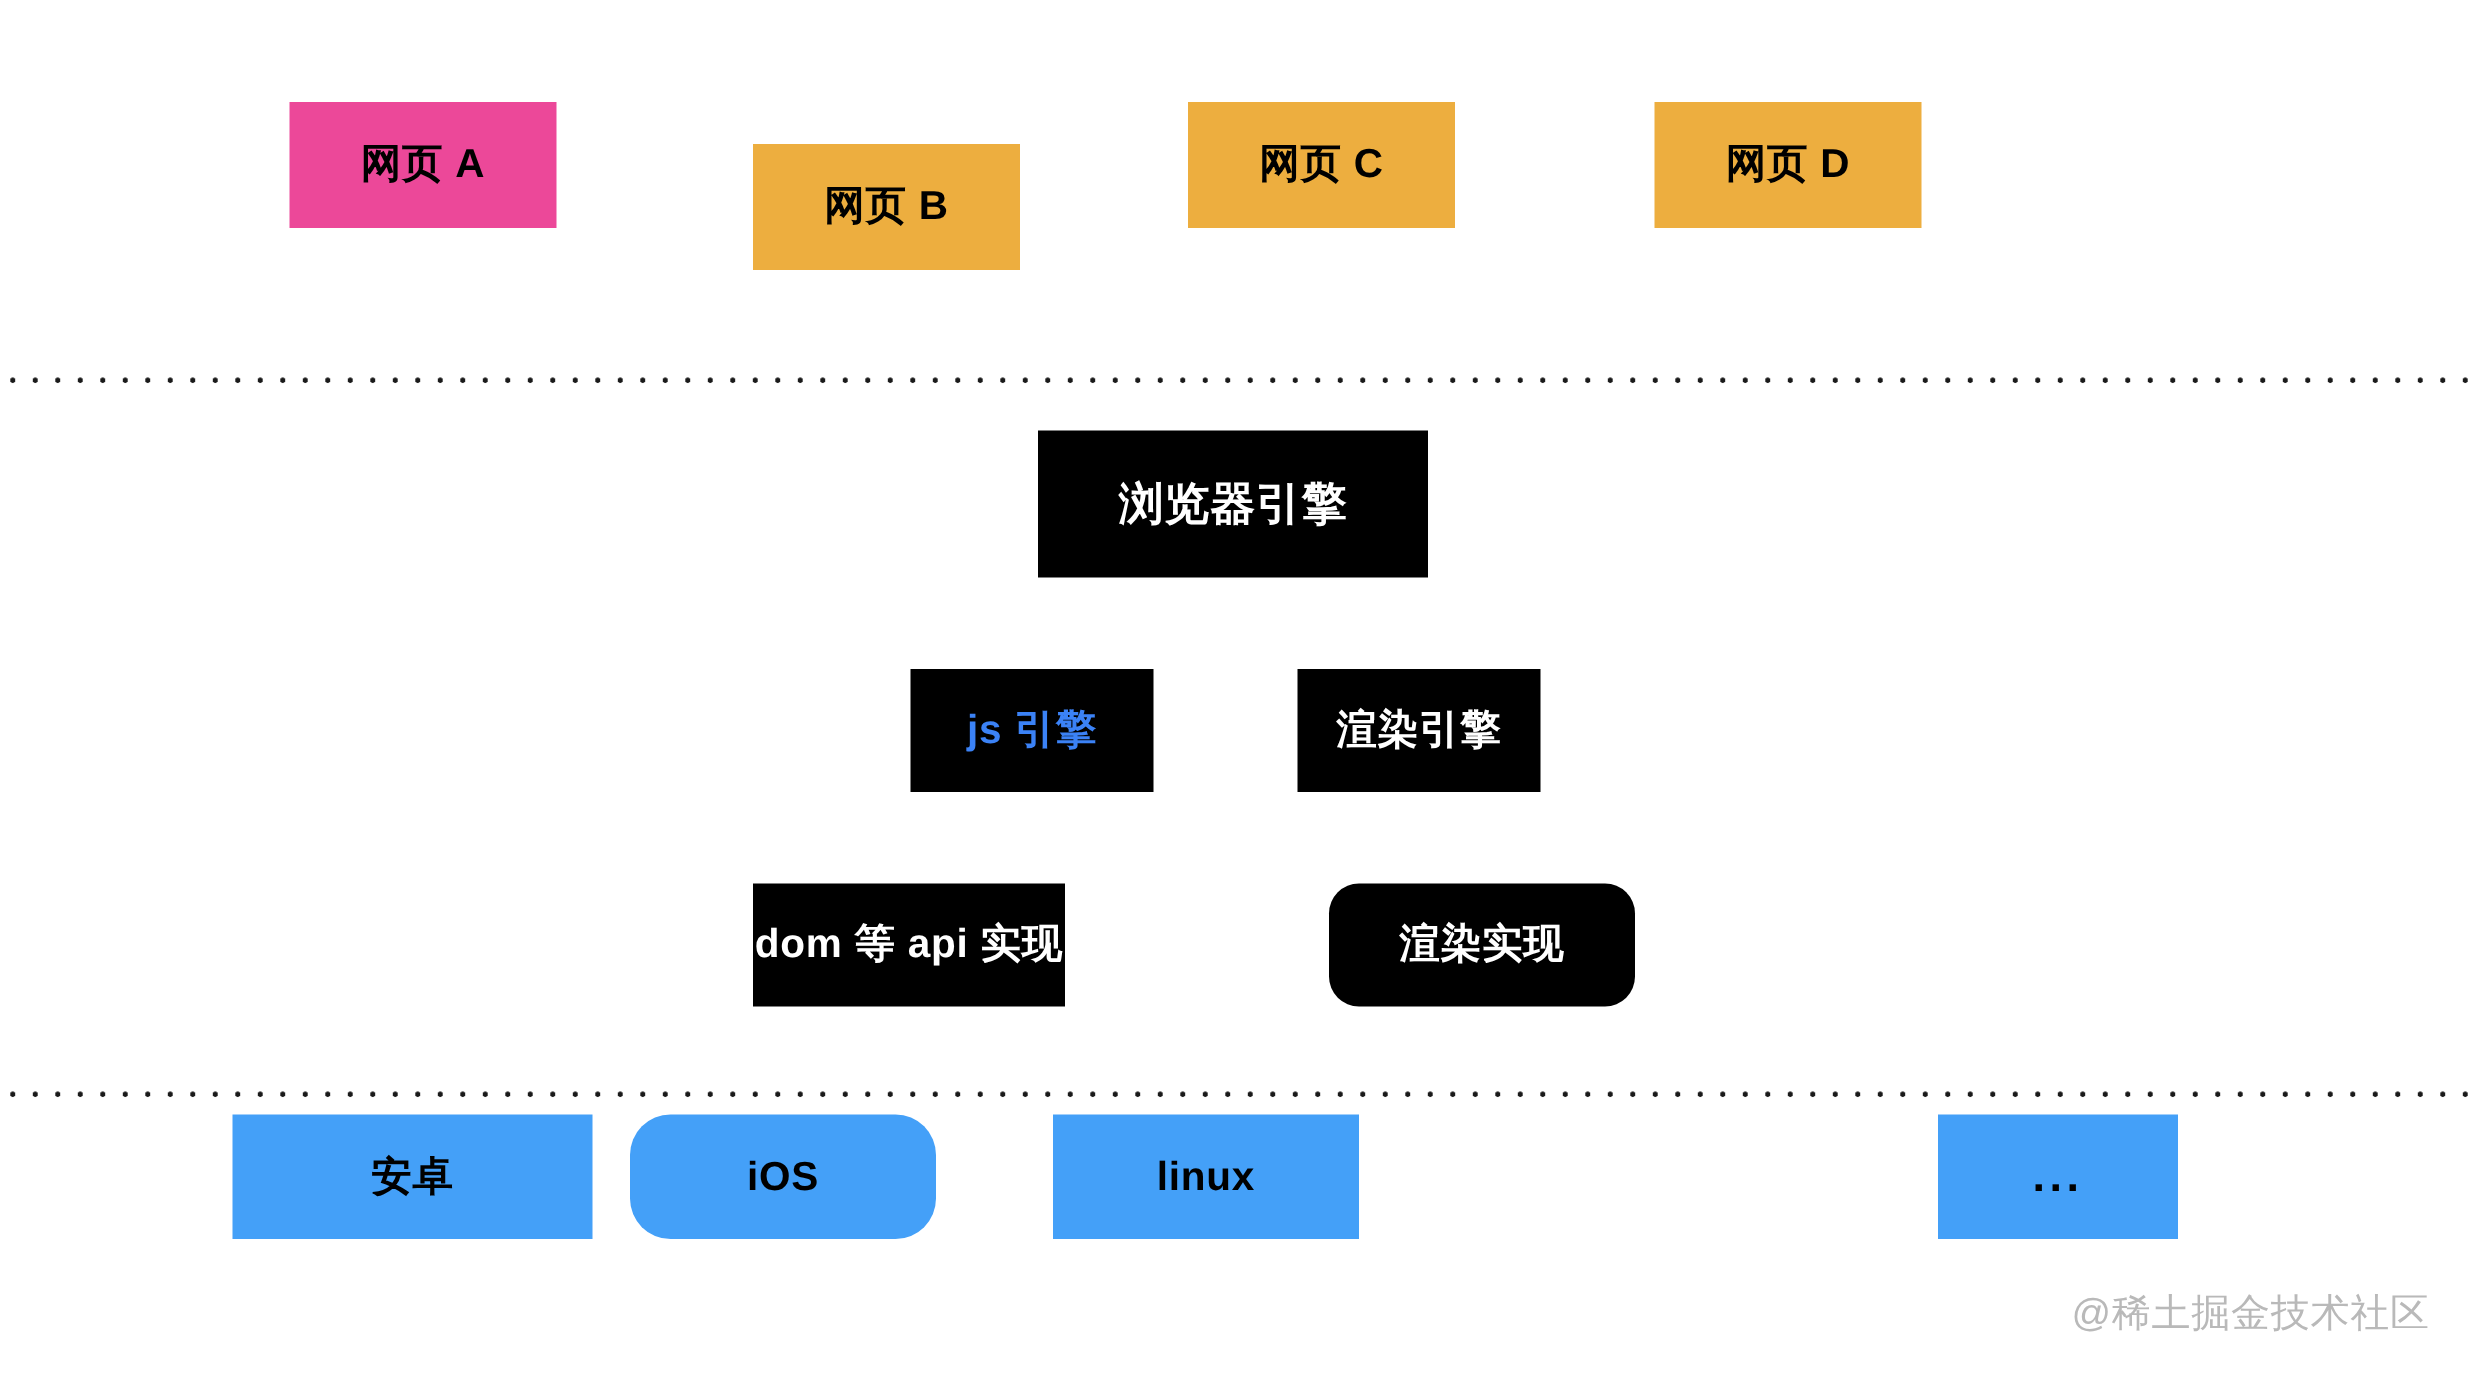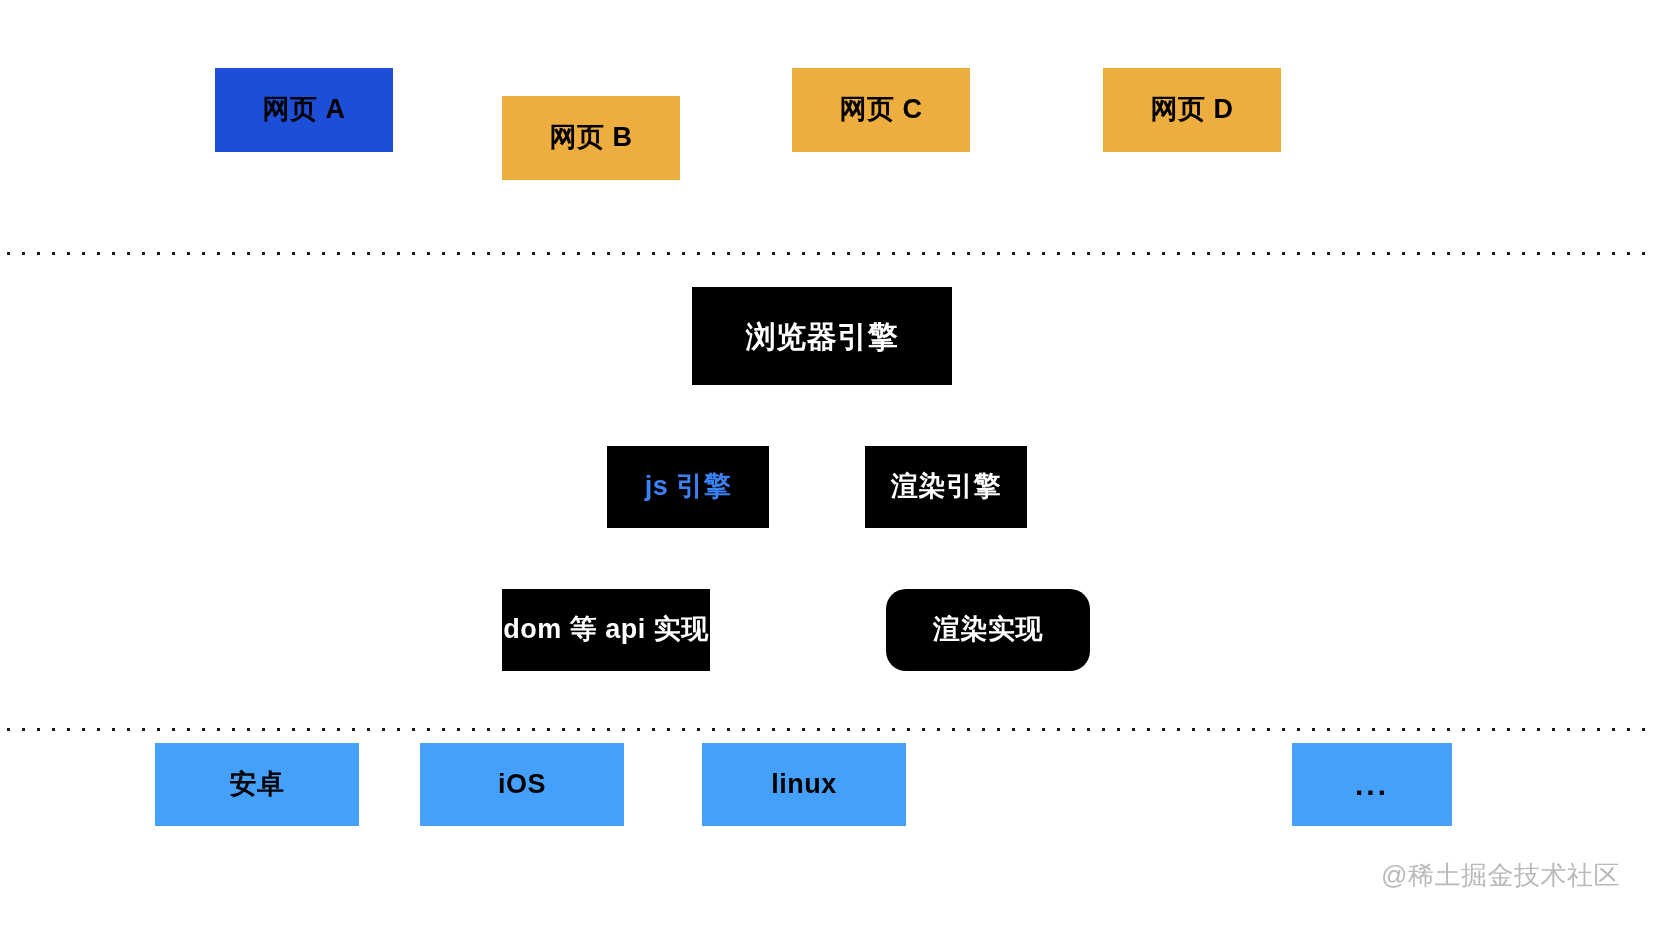--- a/index.html
+++ b/index.html
@@ -78,37 +78,37 @@
     font-weight: 400;
     letter-spacing: 0.5px;
     white-space: nowrap;
   }
 </style>
 </head>
 <body>
 
 <div id="canvas" style="background: rgb(255, 255, 255);">
 
-  <div class="box box-web" style="left: 215px; top: 68px; width: 178px; height: 84px; background: #1d4ed8;">网页 A</div>
+  <div class="box box-web" style="left: 193px; top: 68px; width: 178px; height: 84px; background: #ec4899;">网页 A</div>
   <div class="box box-web" style="left: 502px; top: 68px; width: 178px; height: 84px; background: rgb(237, 174, 63); margin-top: 28px;">网页 B</div>
   <div class="box box-web" style="left: 792px; top: 68px; width: 178px; height: 84px; background: rgb(237, 174, 63);">网页 C</div>
   <div class="box box-web" style="left: 1103px; top: 68px; width: 178px; height: 84px; background: rgb(237, 174, 63);">网页 D</div>
 
   <div class="divider" style="top: 251px;"></div>
 
   <div class="box box-engine lvl1" style="left: 692px; top: 287px; width: 260px; height: 98px; background: rgb(0, 0, 0); color: rgb(255, 255, 255);">浏览器引擎</div>
 
   <div class="box box-engine lvl2" style="left: 607px; top: 446px; width: 162px; height: 82px; background: rgb(0, 0, 0); color: #3b82f6;">js 引擎</div>
   <div class="box box-engine lvl2" style="left: 865px; top: 446px; width: 162px; height: 82px; background: rgb(0, 0, 0); color: rgb(255, 255, 255);">渲染引擎</div>
 
   <div class="box box-engine lvl3" style="left: 502px; top: 589px; width: 208px; height: 82px; background: rgb(0, 0, 0); color: rgb(255, 255, 255);">dom 等 api 实现</div>
   <div class="box box-engine lvl3" style="left: 886px; top: 589px; width: 204px; height: 82px; background: rgb(0, 0, 0); color: rgb(255, 255, 255); border-radius: 20px;">渲染实现</div>
 
   <div class="divider" style="top: 727px;"></div>
 
-  <div class="box box-os" style="left: 155px; top: 743px; width: 204px; height: 83px; background: rgb(68, 160, 248);">安卓</div>
-  <div class="box box-os" style="left: 420px; top: 743px; width: 204px; height: 83px; background: rgb(68, 160, 248);">iOS</div>
+  <div class="box box-os" style="left: 155px; top: 743px; width: 240px; height: 83px; background: rgb(68, 160, 248);">安卓</div>
+  <div class="box box-os" style="left: 420px; top: 743px; width: 204px; height: 83px; background: rgb(68, 160, 248); border-radius: 27px;">iOS</div>
   <div class="box box-os" style="left: 702px; top: 743px; width: 204px; height: 83px; background: rgb(68, 160, 248);">linux</div>
   <div class="box box-os ellipsis" style="left: 1292px; top: 743px; width: 160px; height: 83px; background: rgb(68, 160, 248);">...</div>
 
   <div class="watermark" style="left: 1381px; top: 858px; color: rgb(185, 185, 185);">@稀土掘金技术社区</div>
 
 </div>
 
 </body></html>

